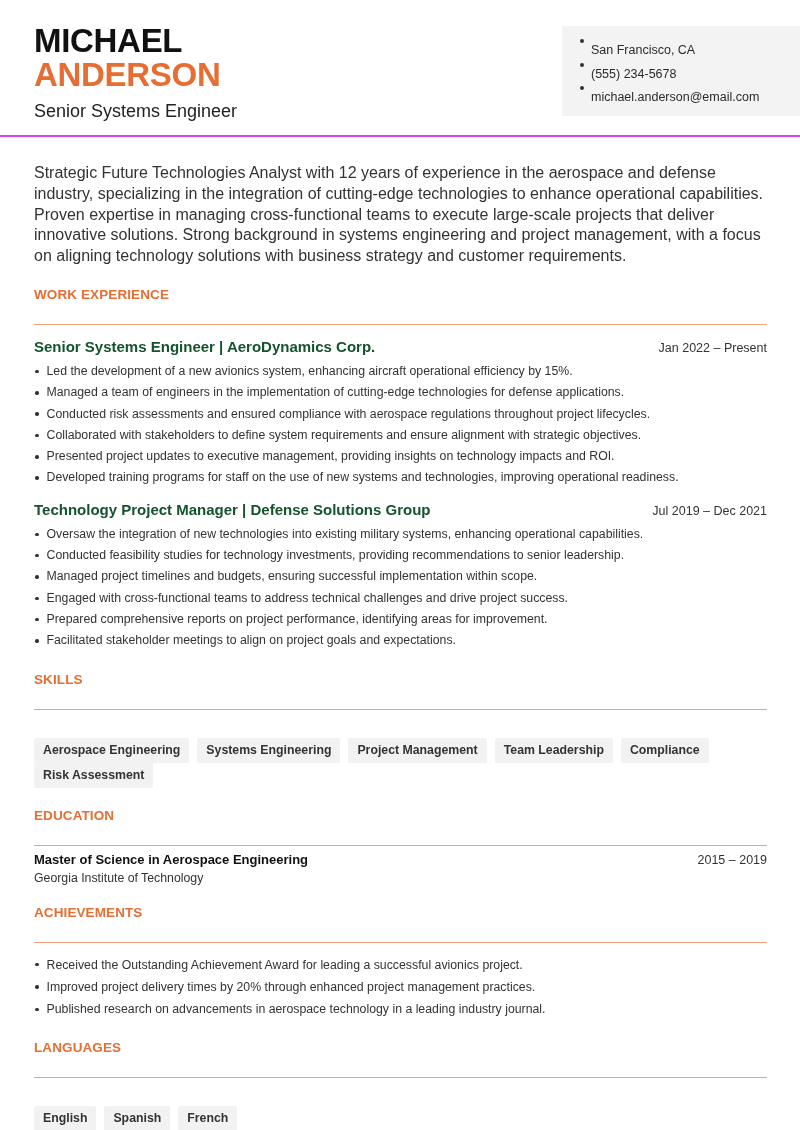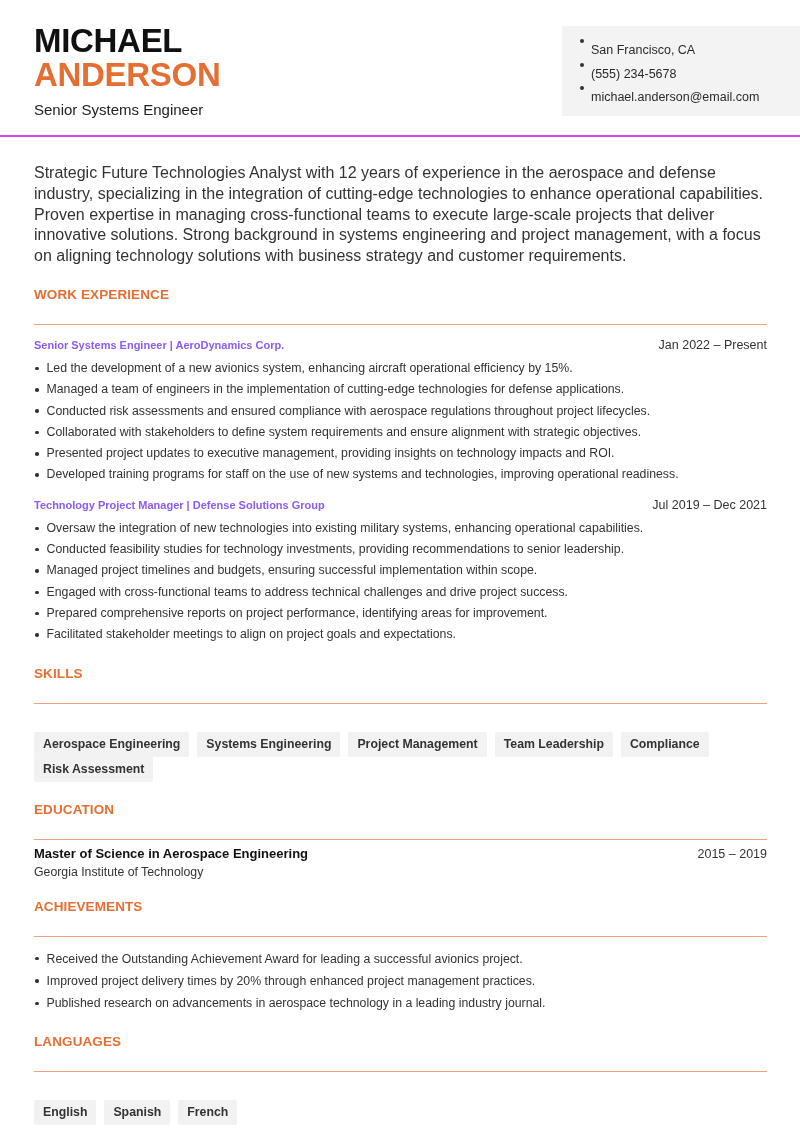--- a/index.html
+++ b/index.html
@@ -29,21 +29,21 @@
     }
     .last-name {
       font-size: 33px;
       font-weight: 700;
       color: #e56f33;
       line-height: 34px;
       letter-spacing: -0.3px;
     }
     .job-title {
       margin-top: 9px;
-      font-size: 15px;
+      font-size: 18px;
       color: #222222;
     }
     .contact-box {
       position: absolute;
       left: 562px;
       top: 26px;
       width: 238px;
       height: 90px;
       background: #f3f3f3;
       padding: 13px 0 0 18px;
@@ -84,23 +84,23 @@
     }
     .job { margin-top: 13px; }
     .job + .job { margin-top: 12px; }
     .job-head {
       display: flex;
       justify-content: space-between;
       align-items: baseline;
       margin-bottom: 6px;
     }
     .job-role {
-      font-size: 11px;
-      font-weight: 700;
-      color: #8b5cf6;
+      font-size: 15px;
+      font-weight: 700;
+      color: #14532d;
     }
     .job-date {
       font-size: 12.5px;
       color: #333333;
     }
     .bullets { list-style: none; }
     .bullets li {
       font-size: 12.3px;
       line-height: 21.3px;
       color: #333333;

